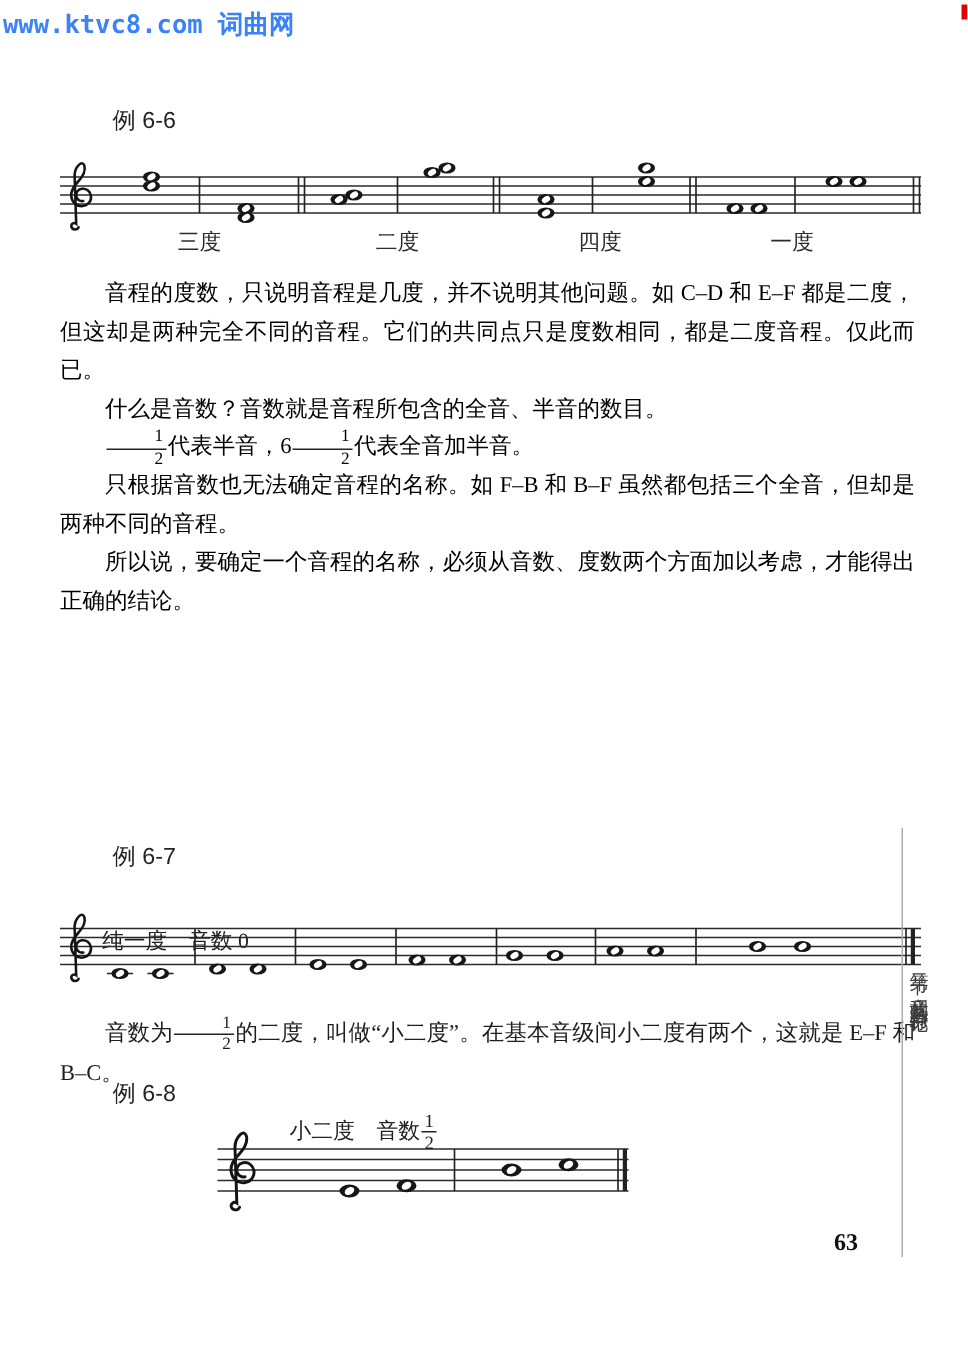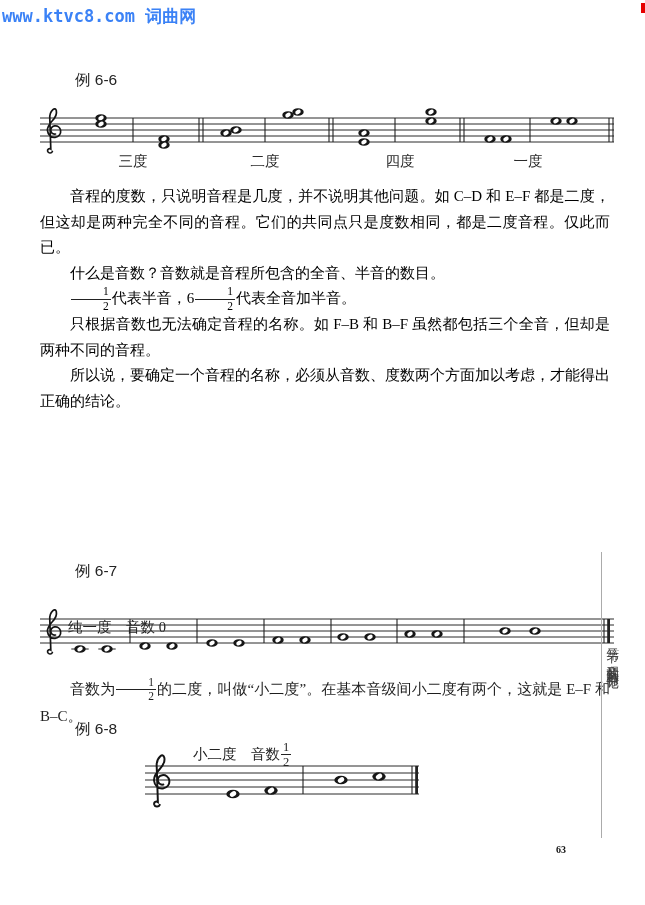--- a/index.html
+++ b/index.html
@@ -29,21 +29,21 @@
   .frac .fn{display:block;border-bottom:1px solid #222;padding:0 2px 1px;}
   .frac .fd{display:block;padding:1px 2px 0;}
   .sharp{font-size:0.72em;vertical-align:0.38em;}
   .staff{position:absolute;left:0;}
   .staff-caption{font-size:14.5px;color:#222;white-space:nowrap;}
   #caption-67{left:68px;top:595px;margin-top:23px;}
   #caption-68{left:193px;top:741px;}
   #caption-68 .frac{font-size:12.5px;vertical-align:-0.6em;}
   #para-9{left:40px;top:676px;width:570px;font-size:15px;line-height:27px;text-align:justify;}
   #para-9 p{margin:0;text-indent:2em;}
-  #page-number{left:556px;top:844px;font-size:10px;font-weight:bold;color:#111;}
+  #page-number{left:556px;top:820px;font-size:16px;font-weight:bold;color:#111;}
   #sidebar-rule{left:601px;top:552px;width:1px;height:286px;background:#ababab;}
   #sidebar-text{
     left:605px;top:638px;writing-mode:vertical-rl;text-orientation:upright;
     font-size:12.5px;letter-spacing:1.5px;color:#3c3c3c;line-height:1.1;
   }
   #sidebar-text .part2{margin-top:12px;}
 </style>
 </head>
 <body>
 

